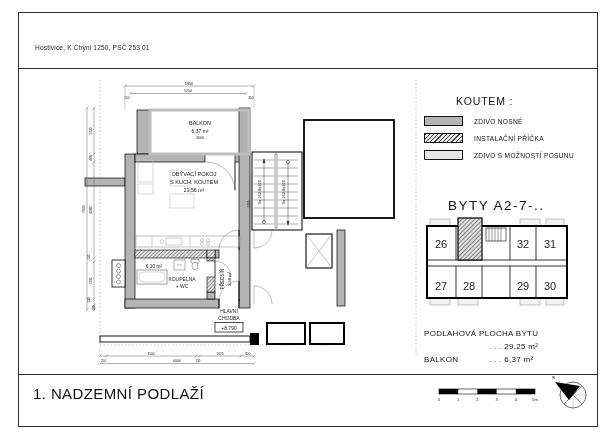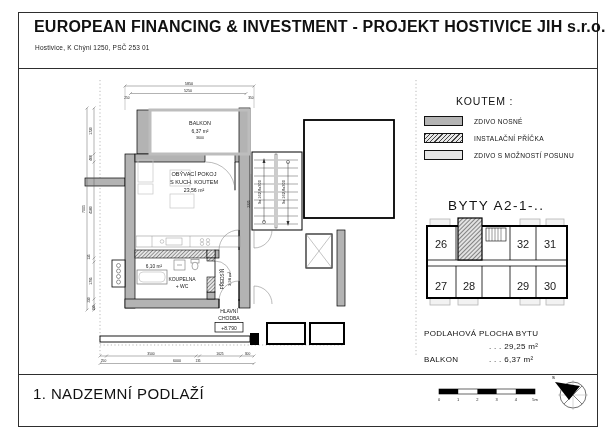--- a/index.html
+++ b/index.html
@@ -28,21 +28,20 @@
 </style>
 </head>
 <body>
 
 <div class="page">
 
   <div class="abs frame"></div>
   <div class="abs hline" style="left:18px;top:68px;width:579px;"></div>
   <div class="abs hline" style="left:18px;top:374px;width:579px;"></div>
 
-  <div class="abs header-title">EUROPEAN FINANCING &amp; INVESTMENT - PROJEKT HOSTIVICE JIH s.r.o.</div>
   <div class="abs header-address">Hostivice, K Chýni 1250, PSČ 253 01</div>
 
   <svg class="abs" style="left:82px;top:74px;" width="340" height="296" viewBox="0 0 340 296">
     <defs>
       <pattern id="hatchA" width="2.6" height="2.6" patternUnits="userSpaceOnUse" patternTransform="rotate(45)">
         <rect width="2.6" height="2.6" fill="#e6e6e6"></rect>
         <line x1="0" y1="0" x2="0" y2="2.6" stroke="#333" stroke-width="0.9"></line>
       </pattern>
     </defs>
 
@@ -260,21 +259,21 @@
         <span class="swatch swatch-hatch"></span>
         <span class="legend-label">INSTALAČNÍ PŘÍČKA</span>
       </div>
       <div class="legend-row">
         <span class="swatch swatch-light"></span>
         <span class="legend-label">ZDIVO S MOŽNOSTÍ POSUNU</span>
       </div>
     </div>
   </div>
 
-  <div class="abs byty-title">BYTY  A2-1-..</div>
+  <div class="abs byty-title">BYTY  A2-7-..</div>
 
   <svg class="abs" style="left:424px;top:214px;" width="152" height="96" viewBox="0 0 152 96">
     <defs>
       <pattern id="hatchB" width="3" height="3" patternUnits="userSpaceOnUse" patternTransform="rotate(45)">
         <rect width="3" height="3" fill="#e2e2e2"></rect>
         <line x1="0" y1="0" x2="0" y2="3" stroke="#222" stroke-width="1"></line>
       </pattern>
     </defs>
     <g fill="#f2f2f2" stroke="#b5b5b5" stroke-width="0.8">
       <rect x="6" y="5" width="20" height="7"></rect>

